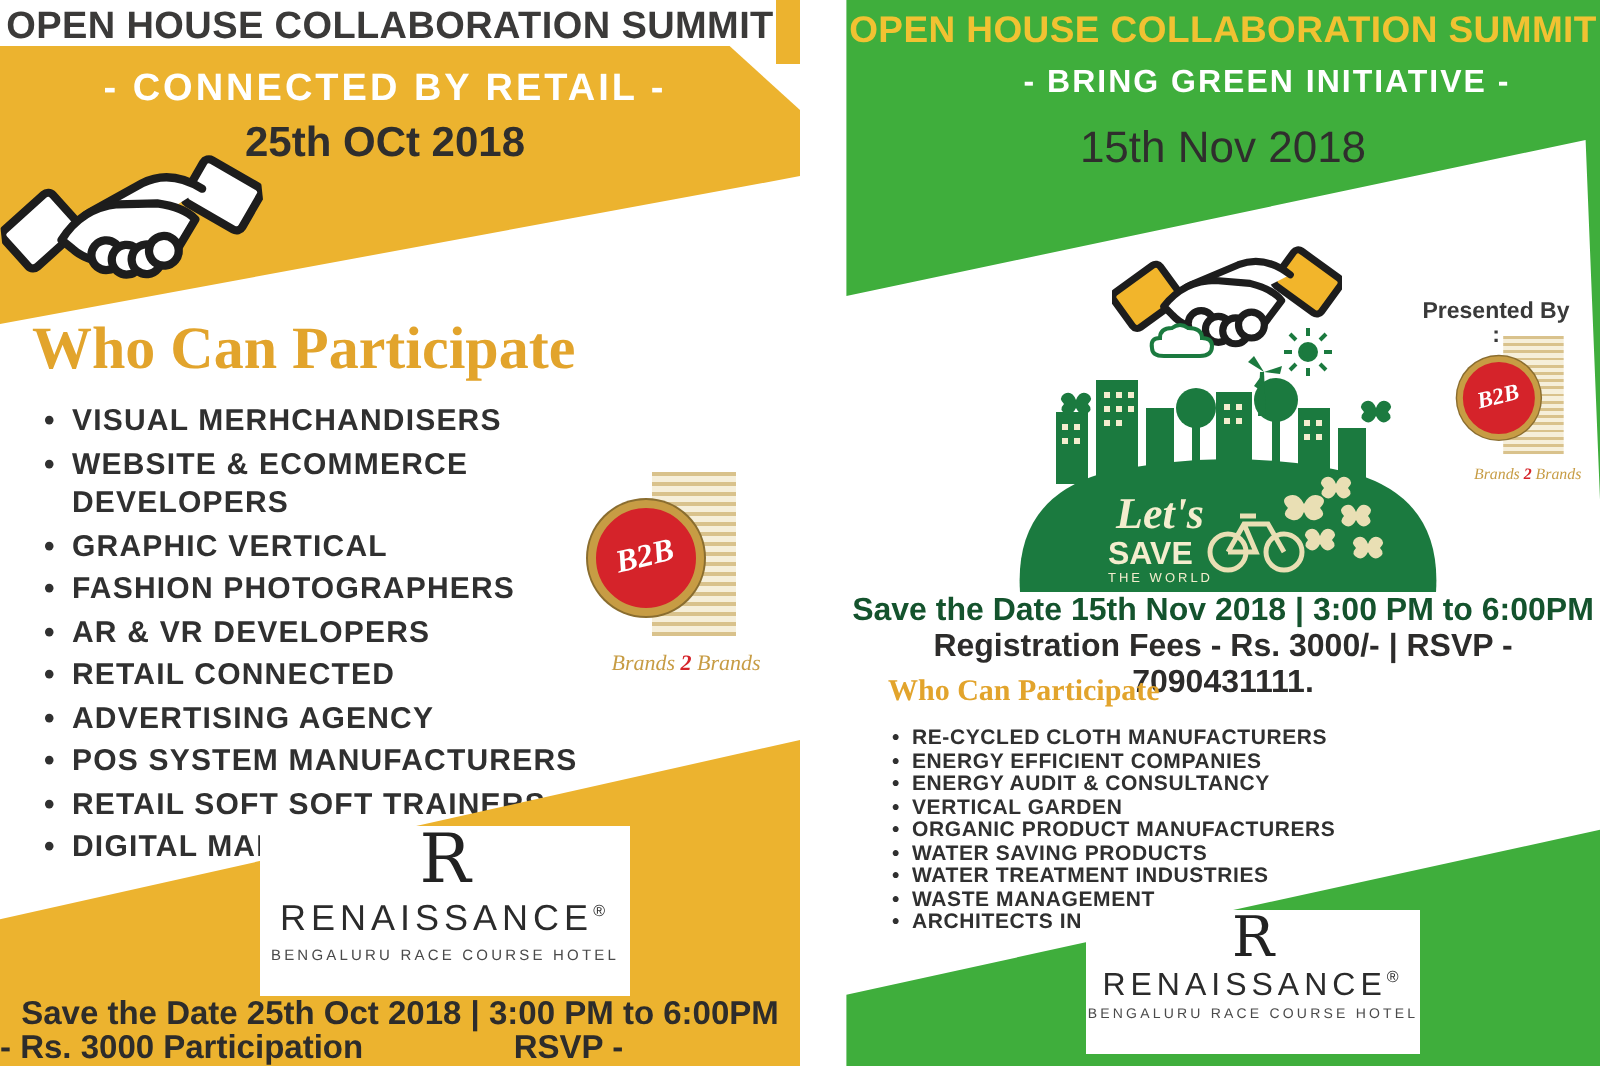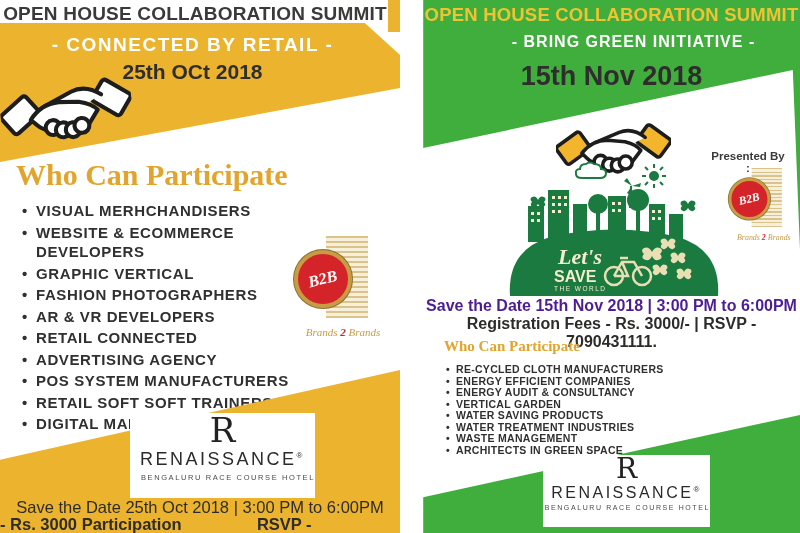--- a/index.html
+++ b/index.html
@@ -47,42 +47,42 @@
   
   .lp-band{position:absolute;top:370px;left:0;width:400px;height:163px;background:#ECB32F;
            clip-path:polygon(0 55%,100% 0,100% 100%,0 100%);}
   .logo-box{position:absolute;background:#fff;text-align:center;}
   .lb-left{top:413px;left:130px;width:185px;height:85px;}
   .ren-r{font-family:"DejaVu Serif",serif;color:#222;line-height:1;}
   .lb-left .ren-r{font-size:34px;}
   .ren-name{color:#2b2b2b;letter-spacing:2.5px;font-weight:400;}
   .lb-left .ren-name{font-size:18px;margin-top:2px;}
   .ren-reg{font-size:8px;vertical-align:super;}
-  .ren-loc{color:#4a4a4a;letter-spacing:1.6px;text-align:right;}
+  .ren-loc{color:#4a4a4a;letter-spacing:1.6px;}
   .lb-left .ren-loc{font-size:7.5px;margin-top:3px;}
   .lp-f1{position:absolute;top:498px;left:0;width:400px;text-align:center;
-         font-size:16.5px;font-weight:normal;color:#2d2c2b;}
+         font-size:16.5px;font-weight:bold;color:#2d2c2b;}
   .lp-f2{position:absolute;top:515px;left:0;width:400px;display:flex;justify-content:center;gap:38px;
          font-size:16.5px;font-weight:bold;color:#2d2c2b;}
 
   
   .rp-header{position:absolute;top:0;left:0;width:400px;height:250px;background:#3FAE3C;
              clip-path:polygon(5.8% 0,100% 0,100% 100%,98.2% 28%,5.8% 59.2%);}
   .rp-title{position:absolute;top:4px;left:23px;width:377px;text-align:center;
             font-size:18.5px;font-weight:bold;color:#F1C232;letter-spacing:.2px;}
   .rp-sub{position:absolute;top:33px;left:23px;width:421px;text-align:center;
           font-size:16px;font-weight:bold;color:#fff;letter-spacing:1px;}
   .rp-date{position:absolute;top:61px;left:23px;width:377px;text-align:center;
-           font-size:27px;font-weight:bold;color:#2f2e2d;}
+           font-size:22px;font-weight:normal;color:#2f2e2d;}
   .hs-right{top:106px;left:156px;width:115px;height:80px;}
   .rp-presented{position:absolute;top:150px;left:308px;width:80px;text-align:center;
                 font-family:Liberation Sans, sans-serif;font-size:11.5px;font-weight:bold;color:#3a3a3a;}
   .rp-illu{position:absolute;top:148px;left:102px;width:226px;height:148px;}
   .rp-s1{position:absolute;top:297px;left:23px;width:377px;text-align:center;
-         font-size:16px;font-weight:bold;color:#4c1d95;}
+         font-size:16px;font-weight:bold;color:#14532d;}
   .rp-s2{position:absolute;top:315px;left:23px;width:377px;text-align:center;
          font-size:16px;font-weight:bold;color:#2d2c2b;}
   .rp-who{position:absolute;top:338px;left:44px;font-size:15px;}
   .rp-list{position:absolute;top:360px;left:42px;width:310px;}
   .rp-list li{font-size:10.5px;line-height:11.5px;letter-spacing:.3px;margin-bottom:0;padding-left:10px;}
   .rp-band{position:absolute;top:410px;left:0;width:400px;height:123px;background:#3FAE3C;
            clip-path:polygon(5.8% 71%,100% 4%,100% 100%,5.8% 100%);}
   .lb-right{top:455px;left:143px;width:167px;height:72px;}
   .lb-right .ren-r{font-size:28px;}
   .lb-right .ren-name{font-size:16px;margin-top:1px;}
@@ -259,20 +259,21 @@
     <div class="rp-s1">Save the Date 15th Nov 2018 | 3:00 PM to 6:00PM</div>
     <div class="rp-s2">Registration Fees - Rs. 3000/-  |  RSVP -  7090431111.</div>
 
     <div class="rp-who heading-serif">Who Can Participate</div>
 
     <ul class="p-list rp-list">
         <li>RE-CYCLED CLOTH MANUFACTURERS</li>
         <li>ENERGY EFFICIENT COMPANIES</li>
         <li>ENERGY AUDIT &amp; CONSULTANCY</li>
         <li>VERTICAL GARDEN</li>
+        <li>ORGANIC PRODUCT MANUFACTURERS</li>
         <li>WATER SAVING PRODUCTS</li>
         <li>WATER TREATMENT INDUSTRIES</li>
         <li>WASTE MANAGEMENT</li>
         <li>ARCHITECTS IN GREEN SPACE</li>
       </ul>
 
     <div class="rp-band"></div>
 
     <div class="logo-box lb-right">
       <div class="ren-r">R</div>

